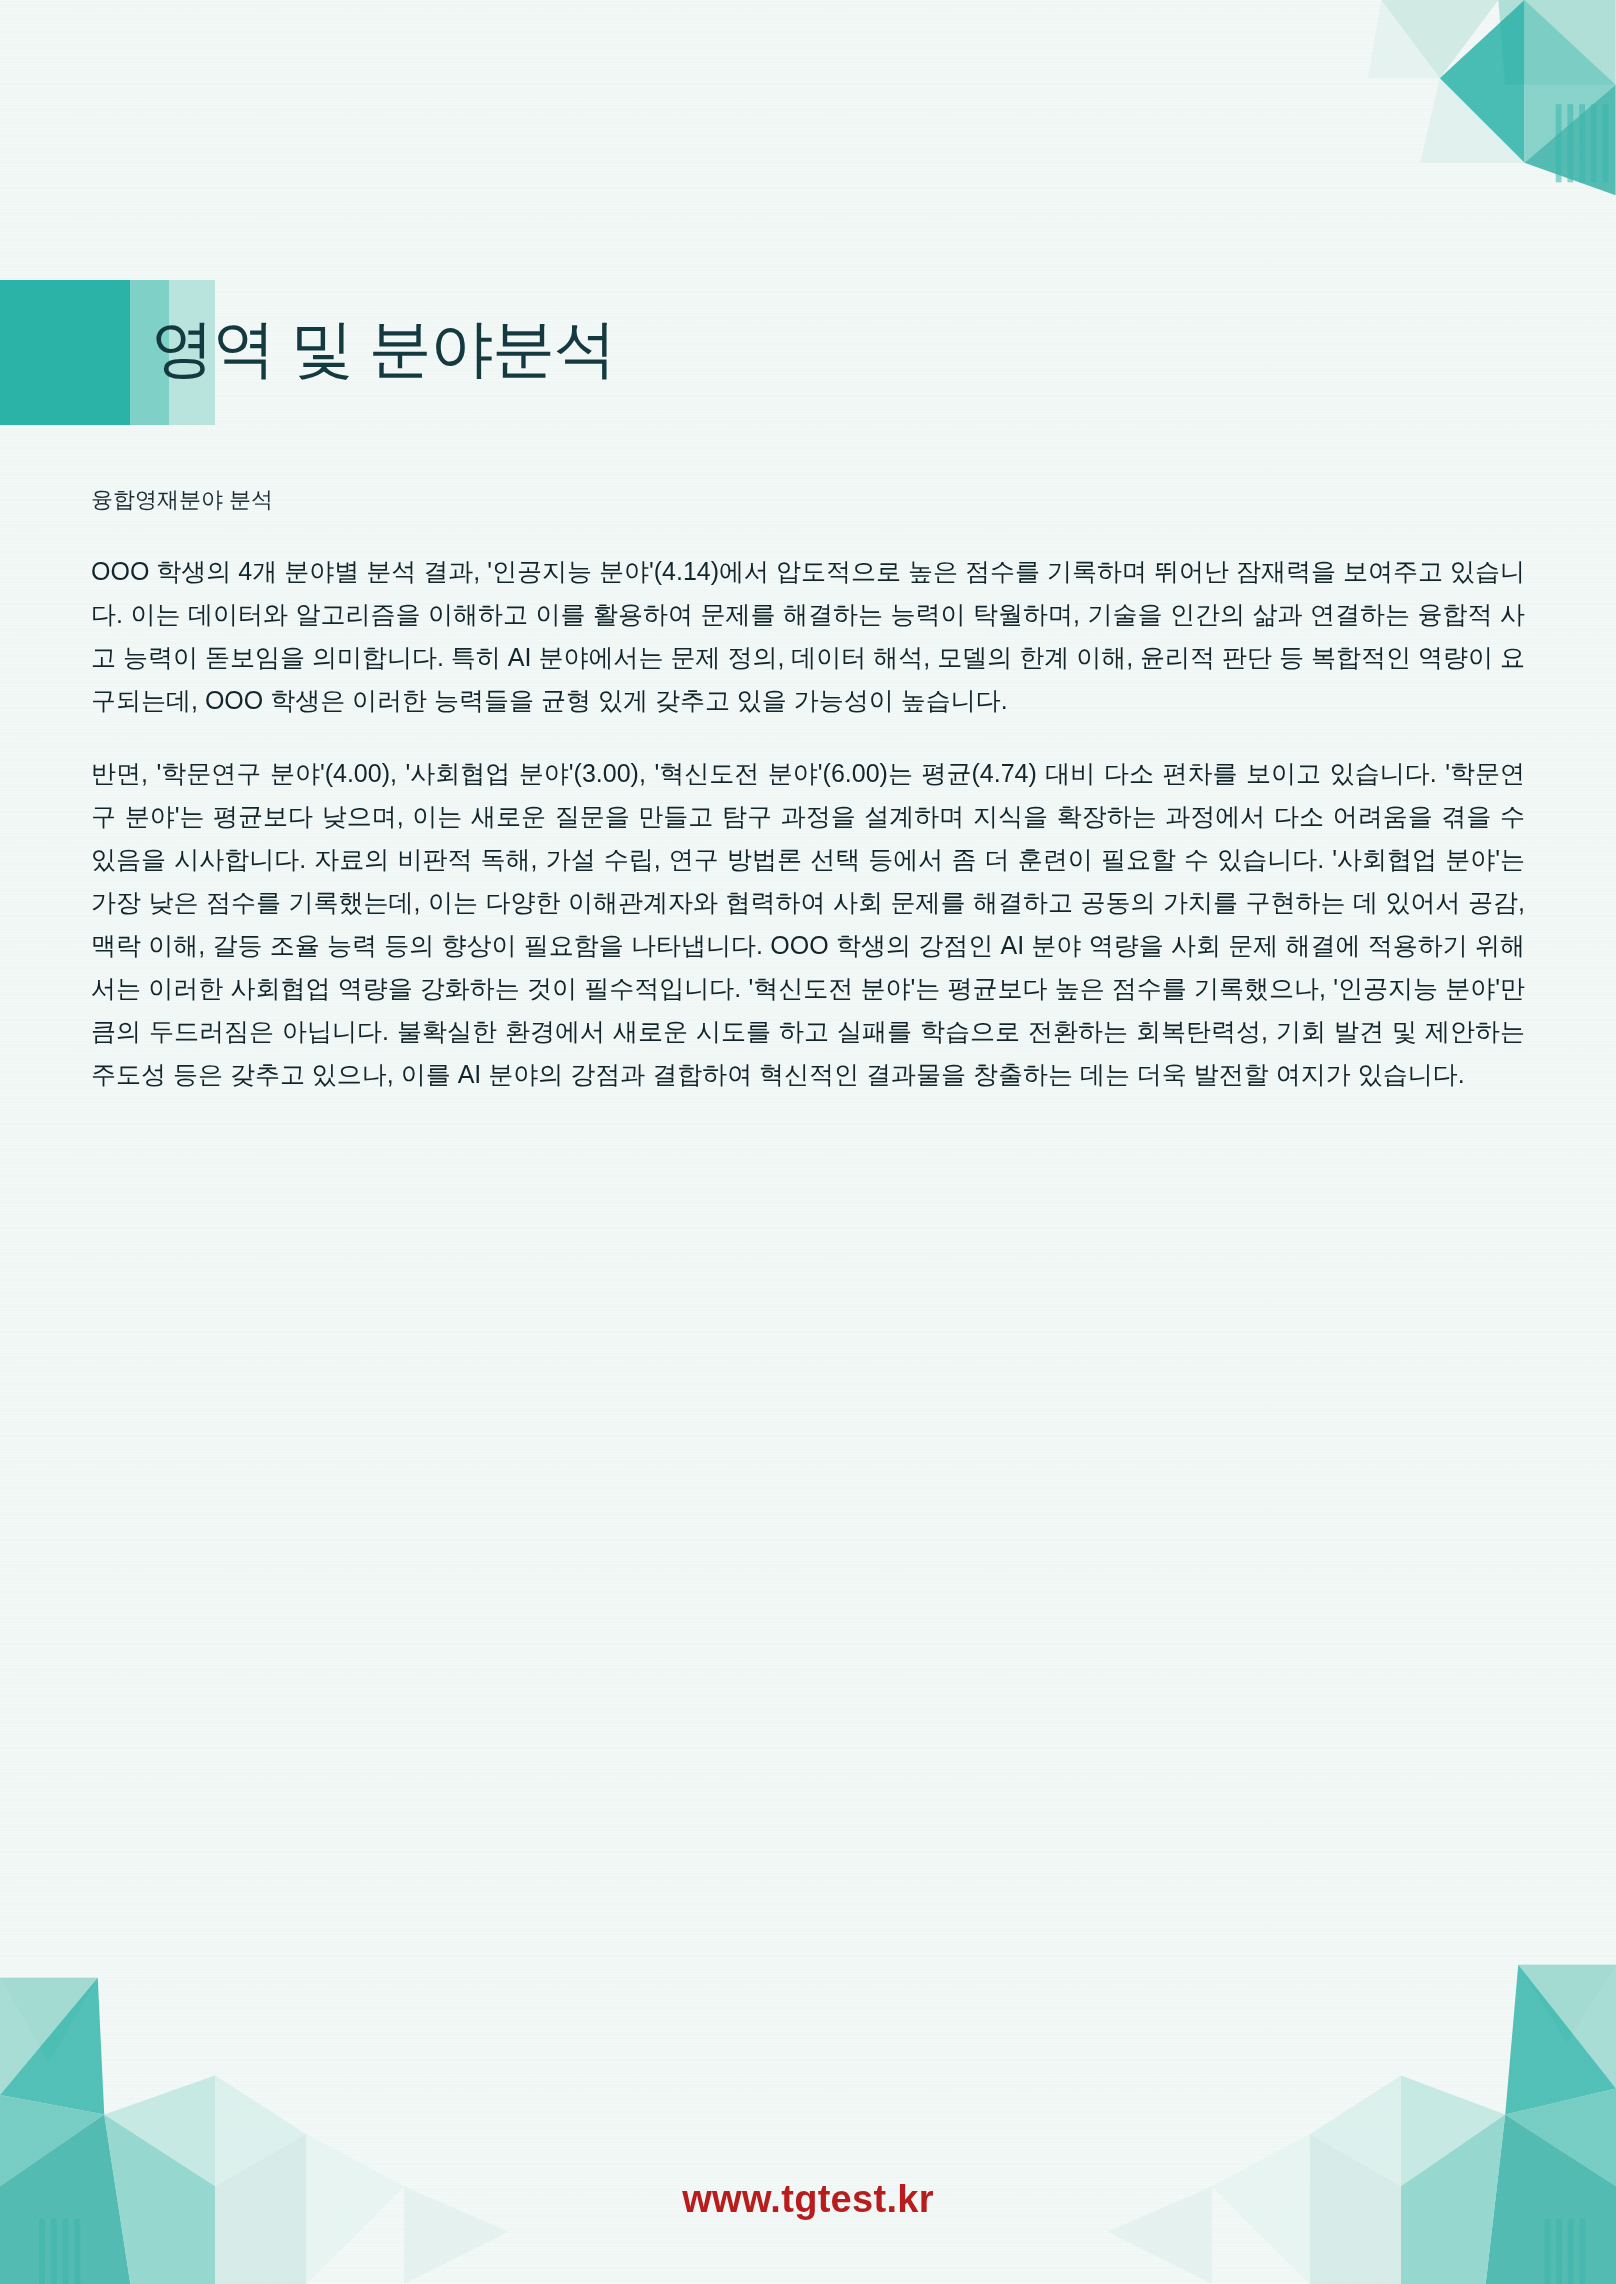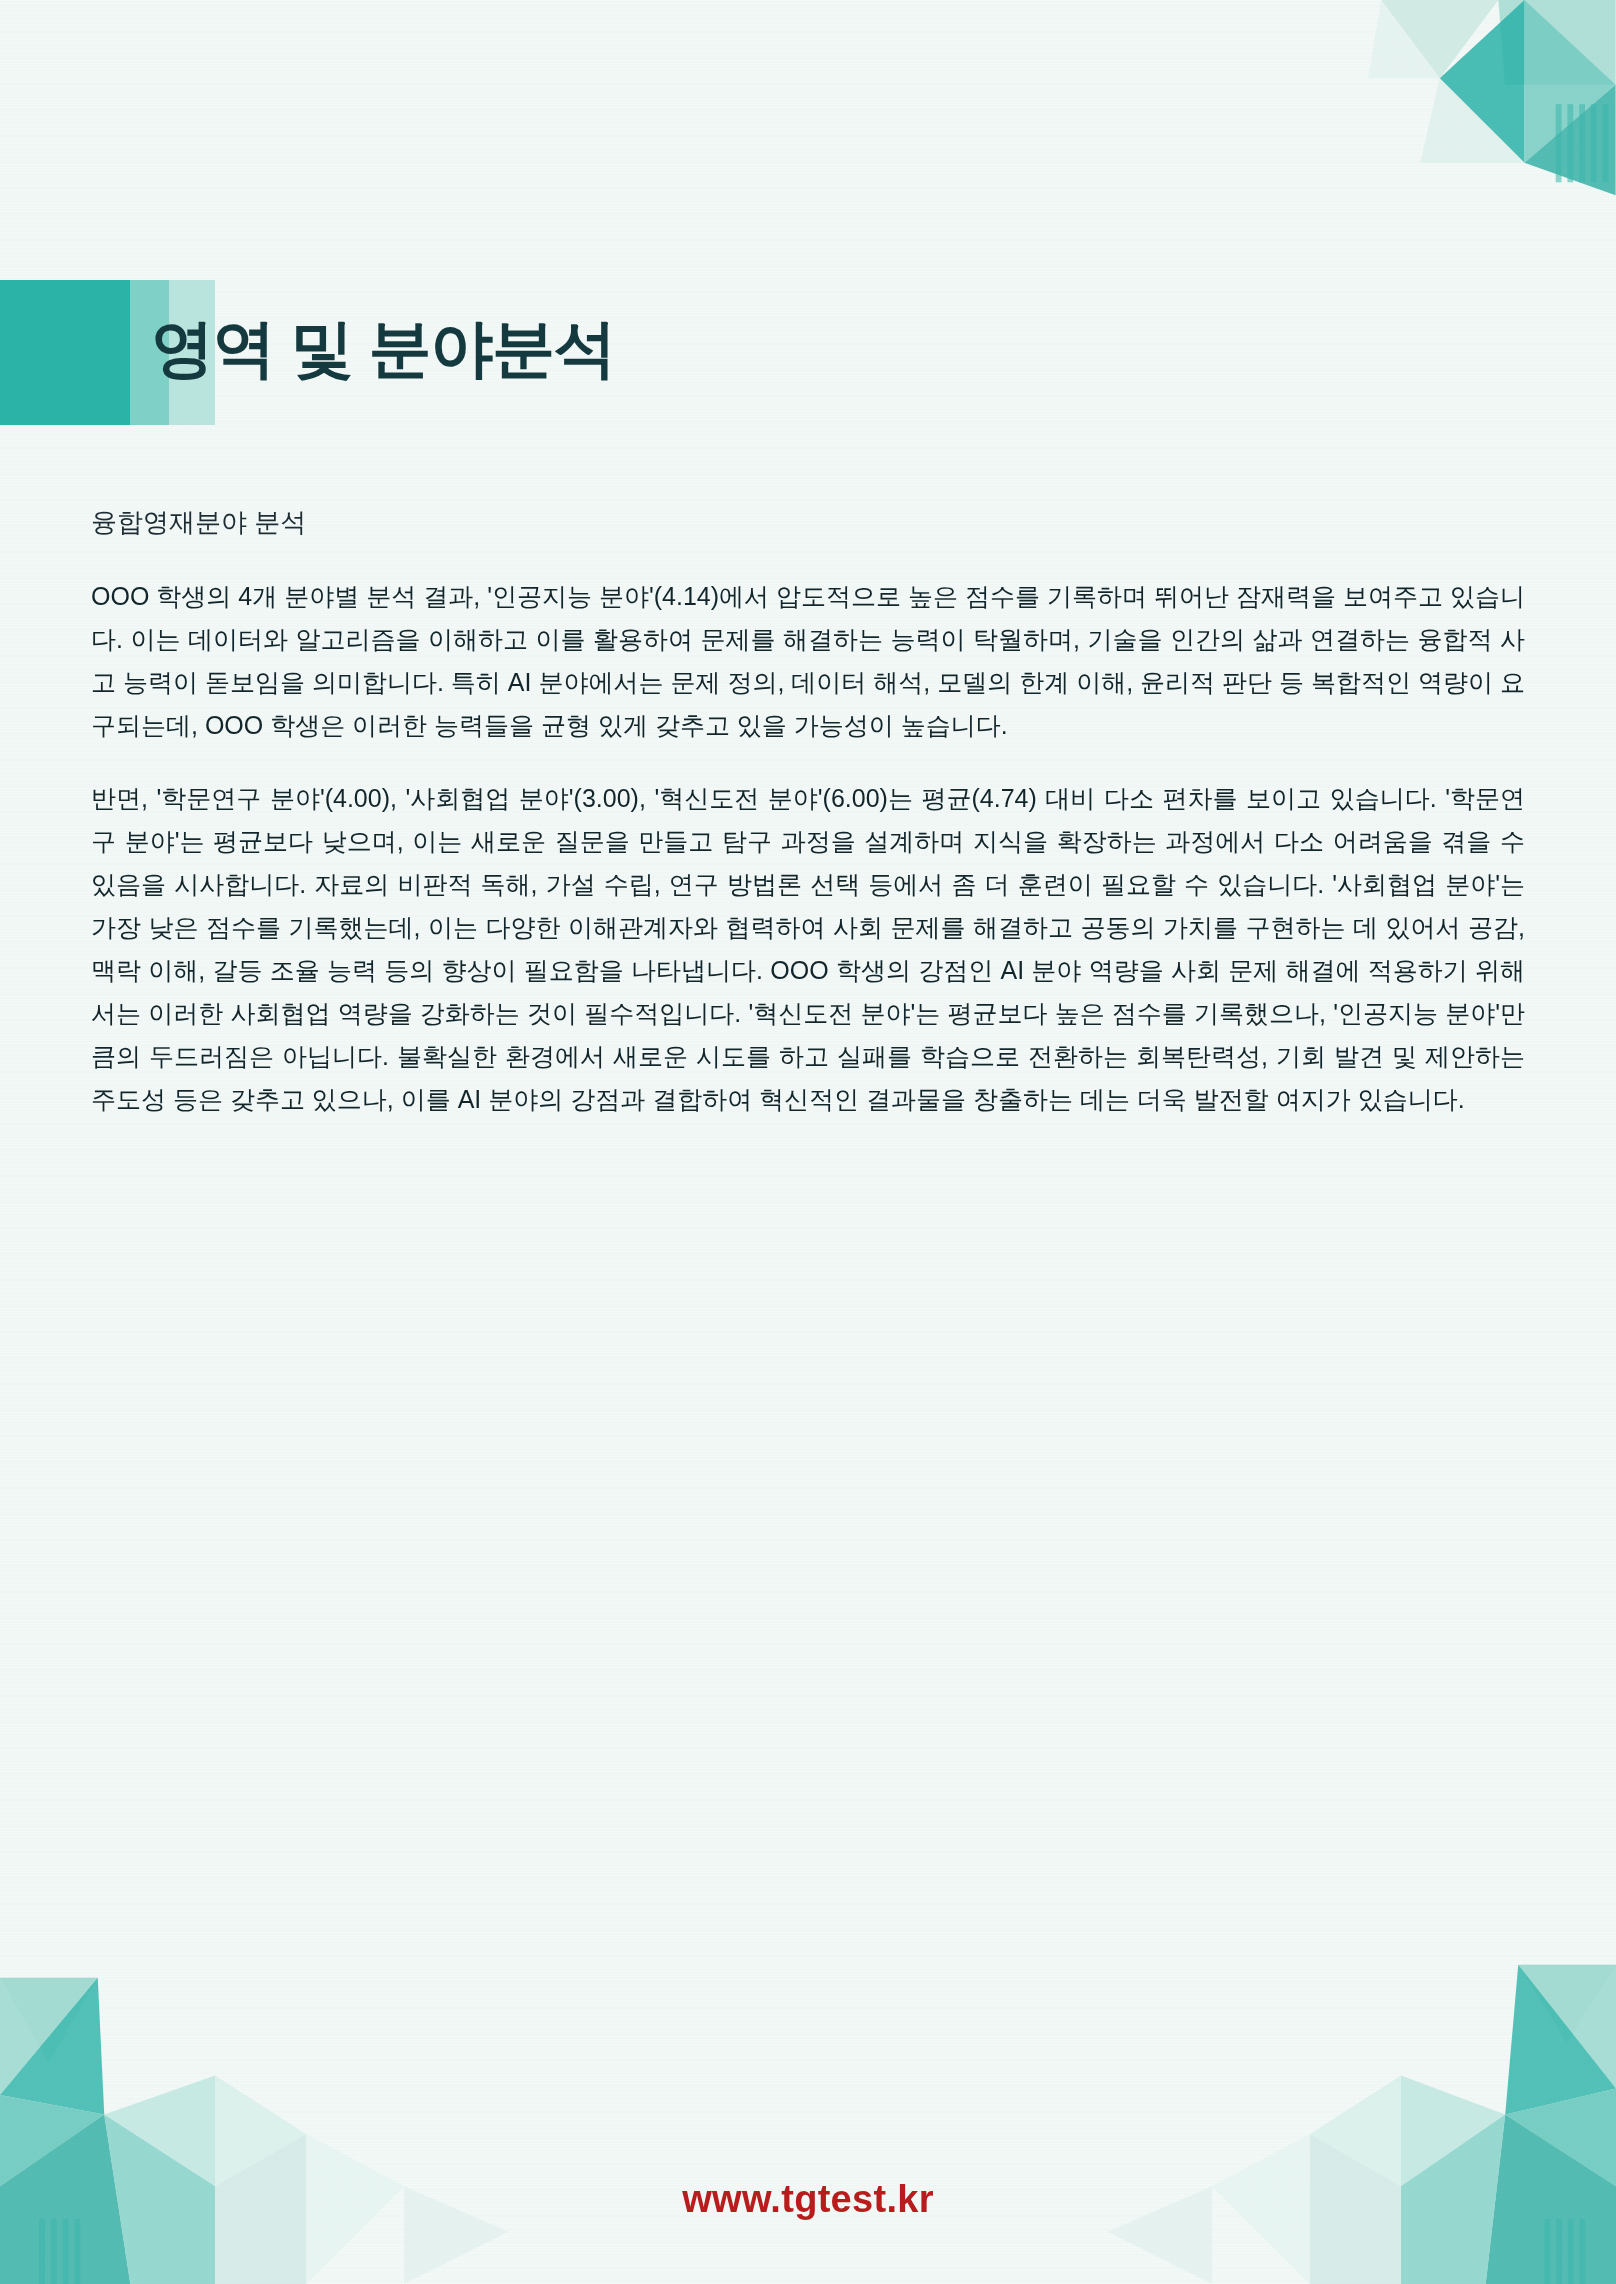--- a/index.html
+++ b/index.html
@@ -87,37 +87,36 @@
     width: 215px; height: 145px;
     display: flex;
   }
   .title-band .blk1 { width: 130px; height: 100%; background: #2bb3a8; }
   .title-band .blk2 { width: 39px; height: 100%; background: #7fd0c6; }
   .title-band .blk3 { width: 46px; height: 100%; background: #b9e4dd; }
   .page-title {
     position: absolute;
     left: 151px; top: 306px;
     font-size: 63px;
-    font-weight: bold;
+    font-weight: normal;
     color: #143a3f;
     letter-spacing: -1.3px;
   }
 
   
   .content {
     position: absolute;
     left: 91px;
     top: 485px;
     width: 1434px;
   }
   .section-label {
-    font-size: 26px;
+    font-size: 22px;
     color: #1d2d33;
     margin-bottom: 35px;
-    margin-top: 20px;
   }
   .para {
     font-size: 25px;
     line-height: 1.72;
     color: #12252b;
     text-align: justify;
     text-justify: inter-word;
     margin-bottom: 30px;
   }
 

